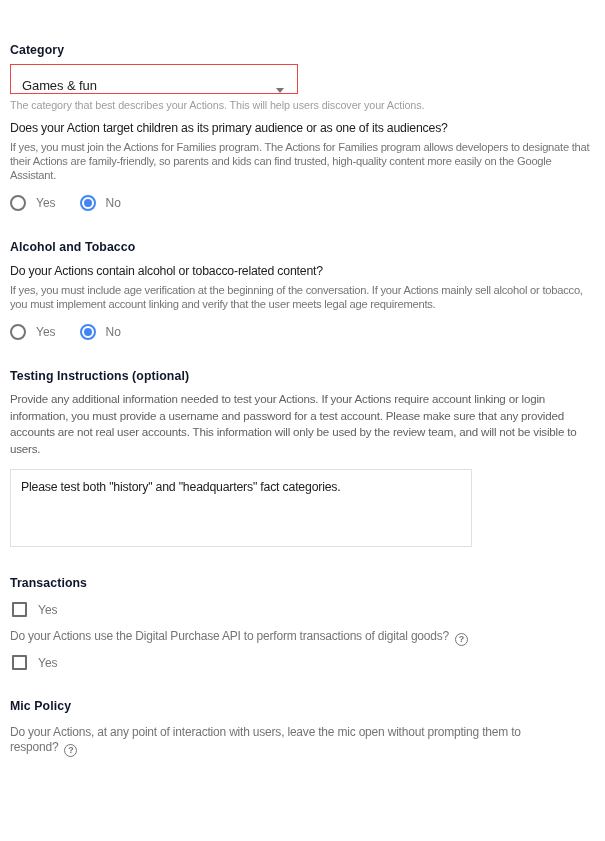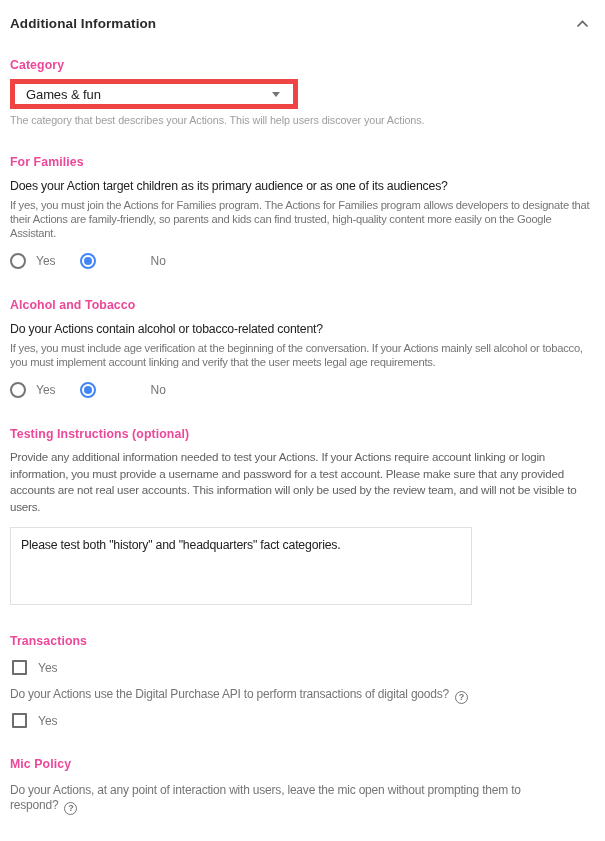--- a/index.html
+++ b/index.html
@@ -11,30 +11,30 @@
   }
   .container { padding: 16px 10px 0 10px; }
 
   
   .header-row { display: flex; justify-content: space-between; align-items: center; }
   .page-title { font-size: 13.5px; font-weight: bold; color: #2b2b2b; letter-spacing: 0.1px; }
   .collapse-btn { background: none; border: none; cursor: pointer; margin-right: 4px; padding: 2px; line-height: 0; }
 
   
   .field-label, .section-heading {
-    font-size: 12.3px; font-weight: bold; color: #ec4899; letter-spacing: 0.1px;
+    font-size: 12.3px; font-weight: bold; color: #0f172a; letter-spacing: 0.1px;
   }
   .field-label { margin-top: 27px; }
   .section-heading { margin-top: 29px; }
 
   
   .select-box {
     margin-top: 7px; width: 288px; height: 30px;
-    border: 5px solid #ef4444; background: #fff;
-    display: flex; align-items: center; justify-content: space-between;
+    border: 1px solid #ef4444; background: #fff;
+    display: flex; align-items: flex-end; justify-content: space-between;
     padding: 0 11px; cursor: pointer;
   }
   .select-value { font-size: 13px; color: #212121; letter-spacing: -0.1px; }
   .caret-down {
     width: 0; height: 0; margin-right: 2px;
     border-left: 4.5px solid transparent; border-right: 4.5px solid transparent;
     border-top: 5px solid #757575;
   }
   .field-helper { margin-top: 5px; font-size: 10.8px; color: #9e9e9e; letter-spacing: -0.1px; }
 
@@ -51,21 +51,21 @@
     letter-spacing: -0.25px; line-height: 14px; max-width: 588px;
   }
   .para {
     margin-top: 8px; font-size: 11.6px; color: #616161;
     letter-spacing: -0.2px; line-height: 16.5px; max-width: 588px;
   }
 
   
   .radio-row { margin-top: 13px; display: flex; align-items: center; }
   .radio-opt { display: flex; align-items: center; cursor: pointer; }
-  .radio-opt + .radio-opt { margin-left: 24px; gap: 45px; }
+  .radio-opt + .radio-opt { margin-left: 24px; }
   .radio {
     width: 16px; height: 16px; border: 2px solid #757575; border-radius: 50%;
     position: relative; flex: none; background: #fff;
   }
   .radio.on { border-color: #4285f4; }
   .radio.on::after {
     content: ""; position: absolute; left: 2px; top: 2px; width: 8px; height: 8px;
     border-radius: 50%; background: #4285f4;
   }
   .opt-label { margin-left: 10px; font-size: 12px; color: #757575; }
@@ -96,39 +96,28 @@
   }
   .q-block { margin-top: 12px; }
   .q-block + .q-block { }
   .mic-question { max-width: 545px; }
 </style>
 </head>
 <body>
 
 <div class="container">
 
-  <div class="header-row">
-    <div class="page-title">Additional Information</div>
-    <button class="collapse-btn">
-      <span>
-        <svg width="13" height="8" viewBox="0 0 13 8">
-            <polyline points="1.5,6.5 6.5,1.5 11.5,6.5" fill="none" stroke="#616161" stroke-width="1.6"></polyline>
-          </svg>
-      </span>
-    </button>
-  </div>
 
   <div class="field-label">Category</div>
   <div class="select-box">
     <span class="select-value">Games &amp; fun</span>
     <span class="caret-down"></span>
   </div>
   <div class="field-helper">The category that best describes your Actions. This will help users discover your Actions.</div>
 
-  <div class="section-heading">For Families</div>
   <div class="question">Does your Action target children as its primary audience or as one of its audiences?</div>
   <div class="helper">If yes, you must join the Actions for Families program. The Actions for Families program allows developers to designate that their Actions are family-friendly, so parents and kids can find trusted, high-quality content more easily on the Google Assistant.</div>
   <div class="radio-row">
     <div class="radio-opt">
       <span class="radio"></span>
       <span class="opt-label">Yes</span>
     </div>
     <div class="radio-opt">
       <span class="radio on"></span>
       <span class="opt-label">No</span>

